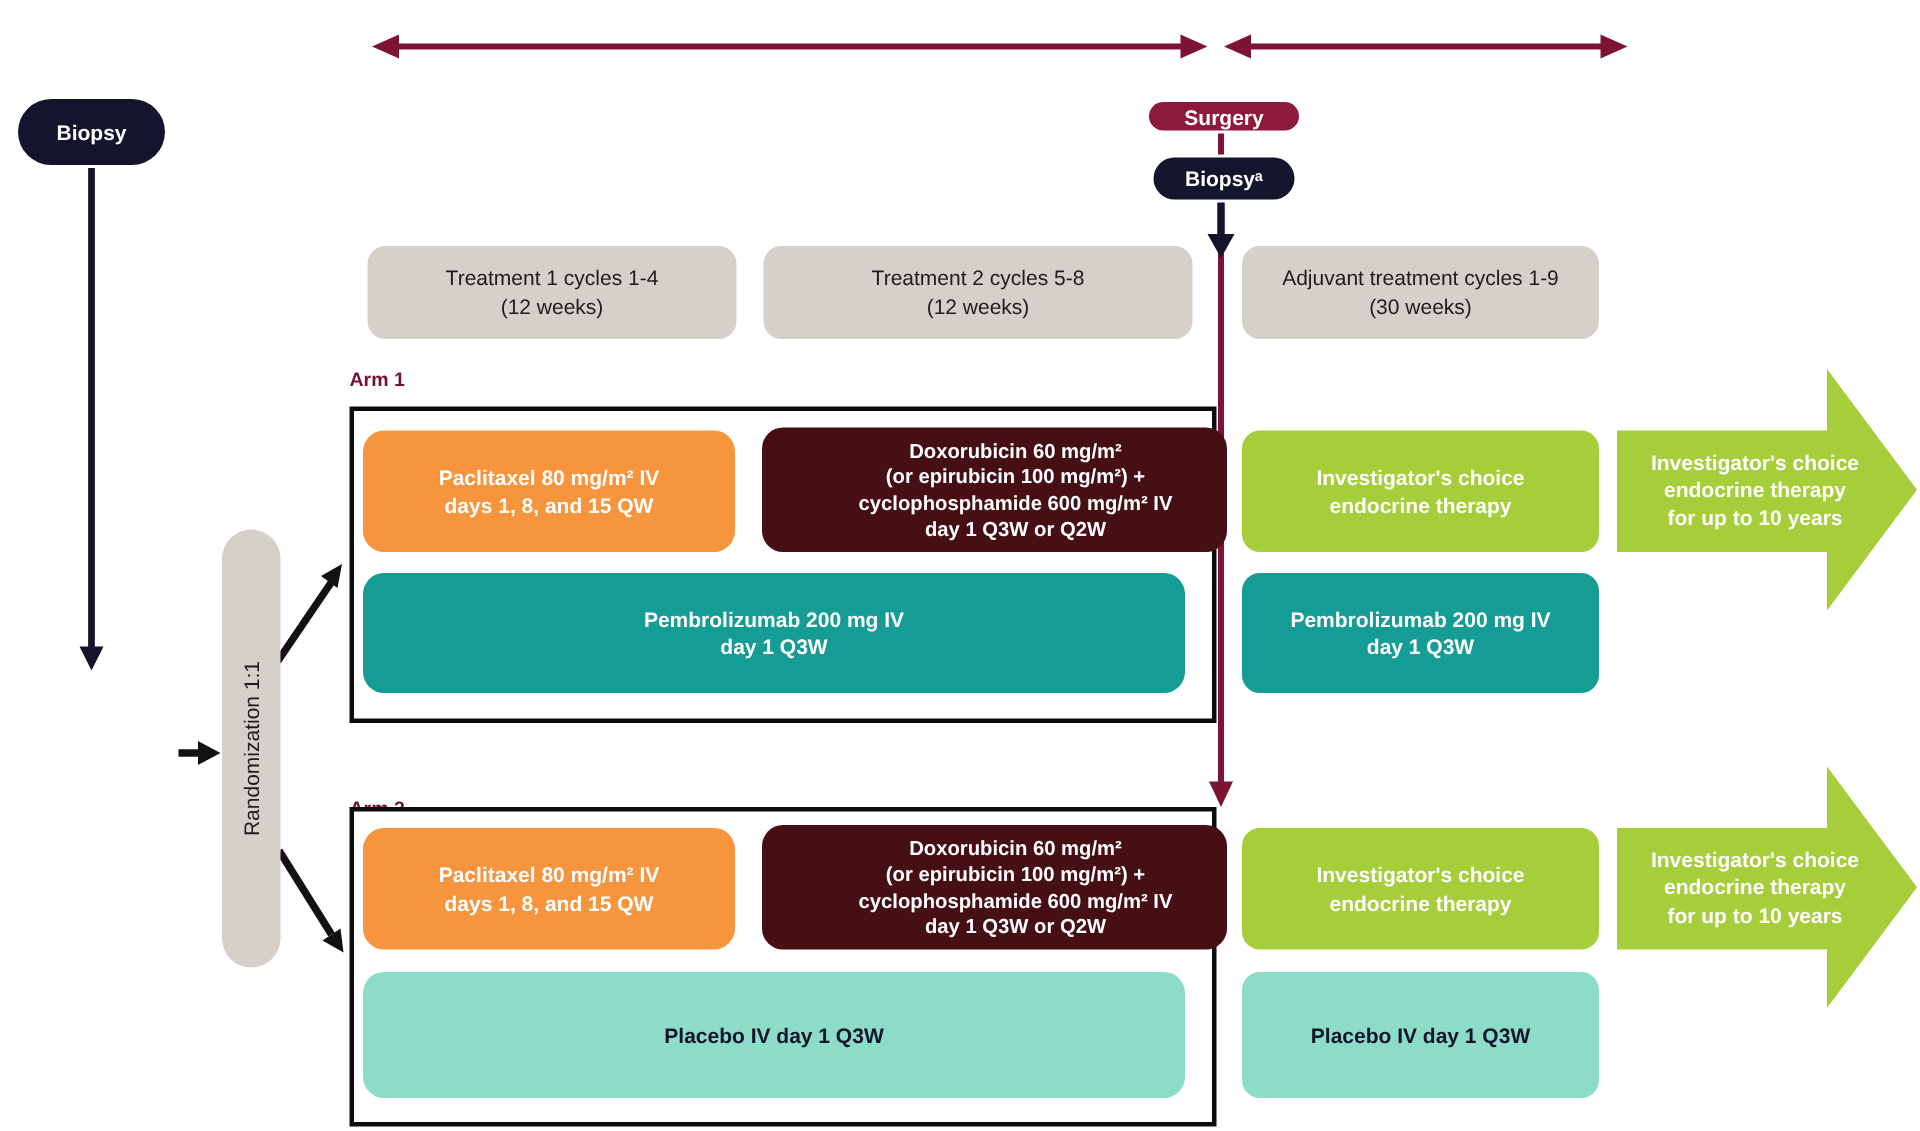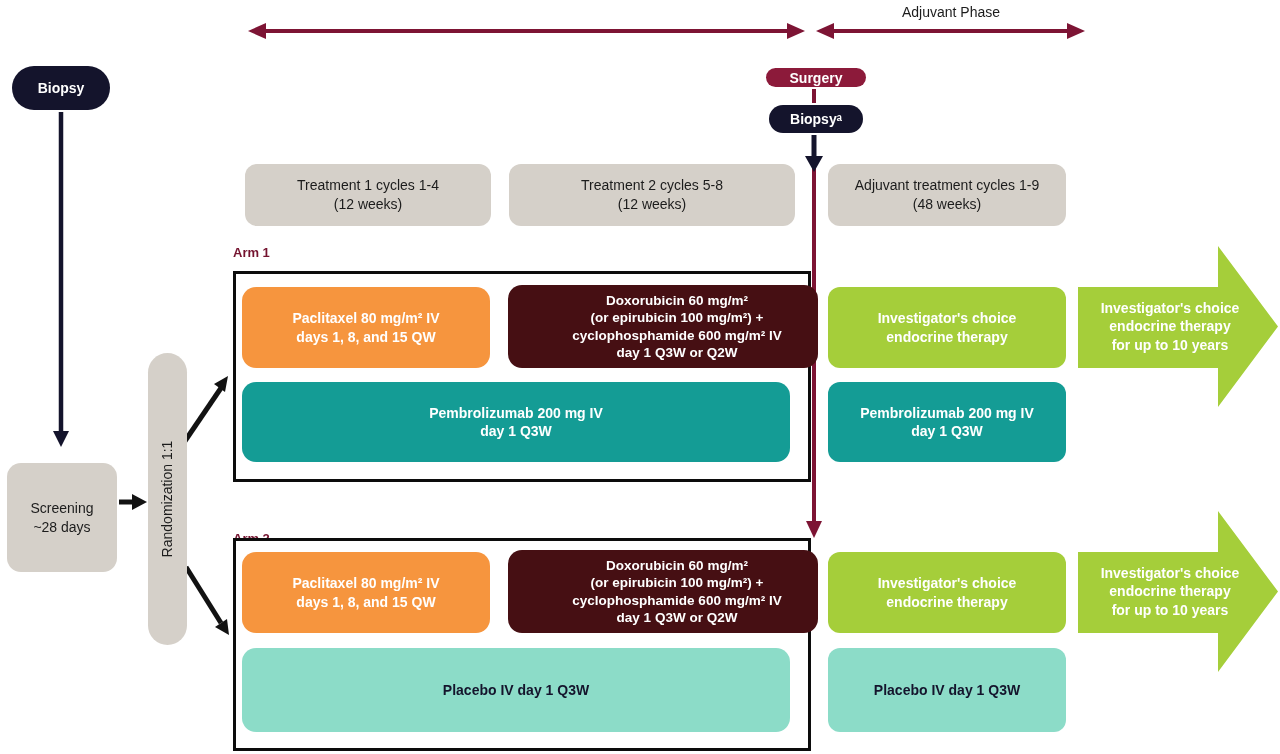--- a/index.html
+++ b/index.html
@@ -106,35 +106,32 @@
       <line class="s-black" x1="185" y1="441" x2="221" y2="388" stroke-width="5"></line>
       <polygon class="f-black" points="228,376 225,392 214,384"></polygon>
     </g>
 
     <g>
       <line class="s-black" x1="186" y1="567" x2="221" y2="623" stroke-width="5"></line>
       <polygon class="f-black" points="229,635 215,627 227,619"></polygon>
     </g>
   </svg>
 
-  <div class="phase-label" style="left:816px; top:4px; width:270px;">Adjuvant Phase</div>
 
   <div class="pill navy" style="left:12px; top:66px; width:98px; height:44px;">Biopsy</div>
   <div class="pill maroon" style="left:766px; top:68px; width:100px; height:19px;">Surgery</div>
   <div class="pill navy" style="left:769px; top:105px; width:94px; height:28px;">Biopsyᵃ</div>
 
   <div class="gbox" style="left:245px; top:148px; width:246px; height:62px;">Treatment 1 cycles 1-4
 (12 weeks)</div>
   <div class="gbox" style="left:509px; top:148px; width:286px; height:62px;">Treatment 2 cycles 5-8
 (12 weeks)</div>
   <div class="gbox" style="left:828px; top:148px; width:238px; height:62px;">Adjuvant treatment cycles 1-9
-(48 weeks)</div>
+(30 weeks)</div>
 
-  <div class="gbox" style="left:7px; top:447px; width:110px; height:109px; border-radius:14px;">Screening
-~28 days</div>
   <div class="rand-pill" style="left:148px; top:353px; width:39px; height:292px;">
     <span>Randomization 1:1</span>
   </div>
 
   <div class="arm-label" style="left:233px; top:245px;">Arm 1</div>
   <div class="armbox" style="left:233px; top:271px; width:572px; height:205px;">
     <div class="tbox orange" style="left:6px; top:13px; width:248px; height:81px;">Paclitaxel 80 mg/m² IV
 days 1, 8, and 15 QW</div>
     <div class="tbox darkred" style="left:272px; top:11px; width:282px; height:83px;">Doxorubicin 60 mg/m²
 (or epirubicin 100 mg/m²) +

